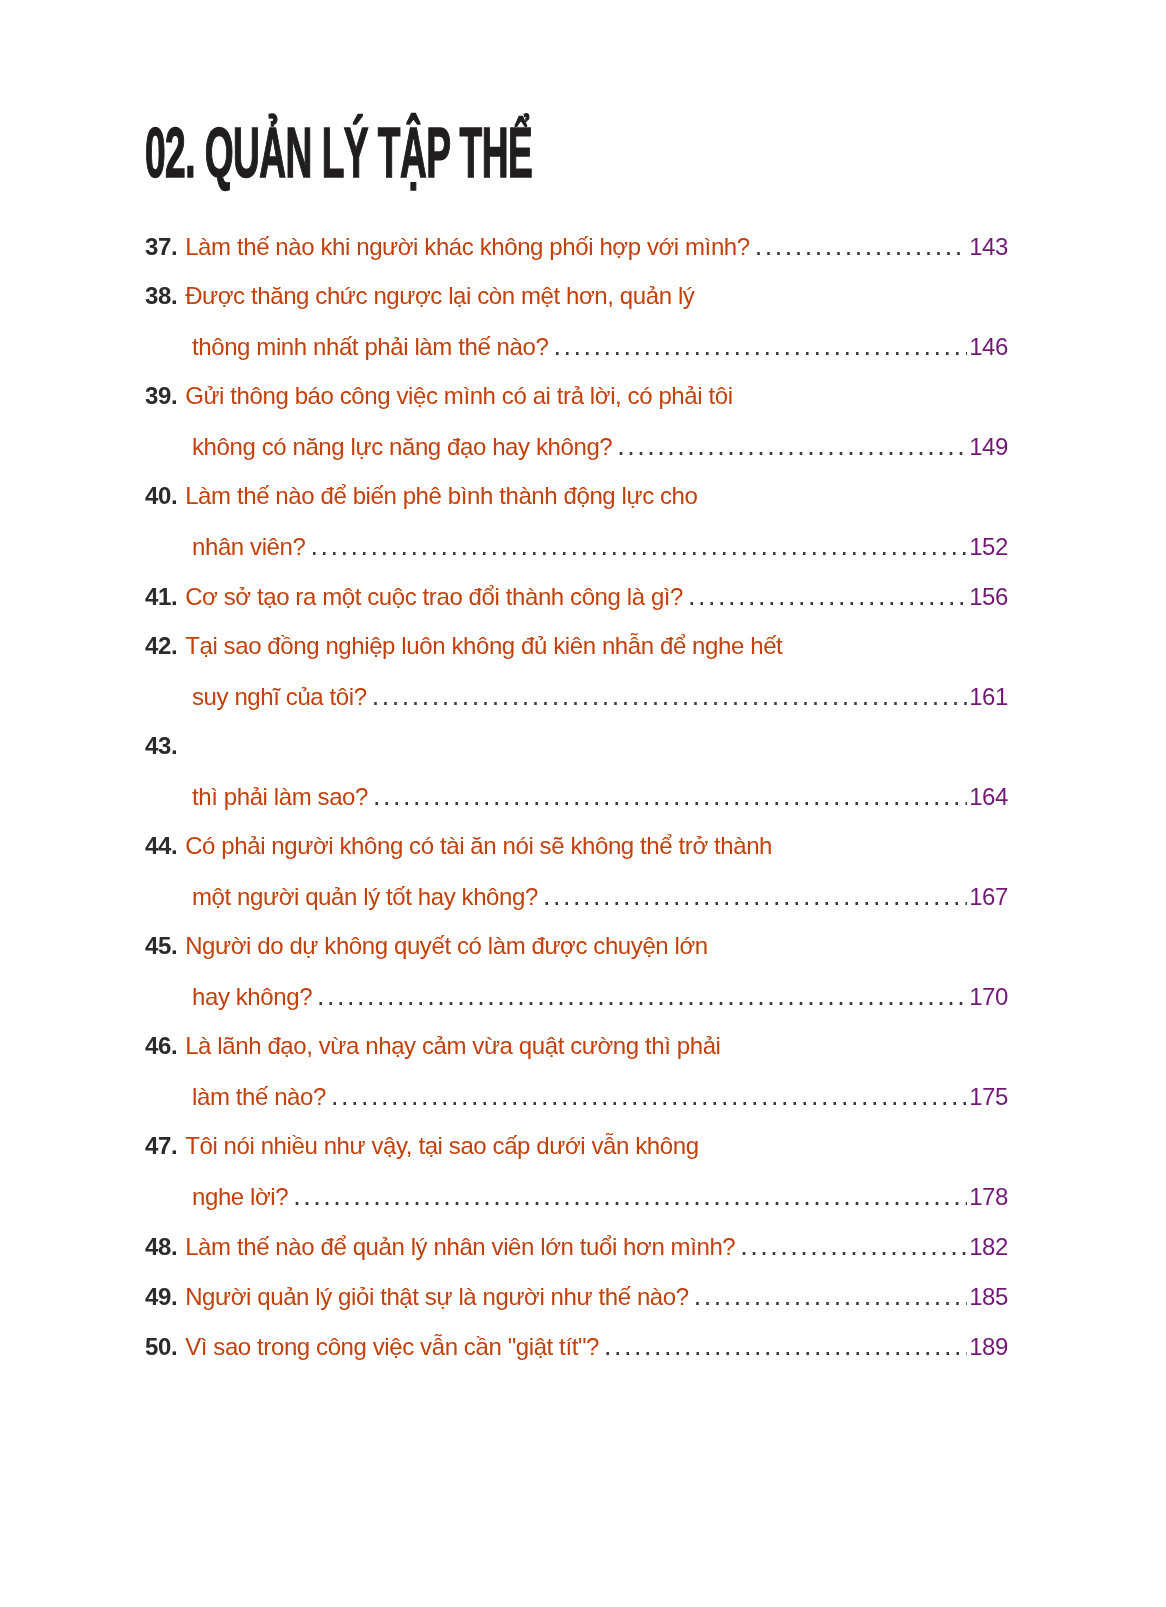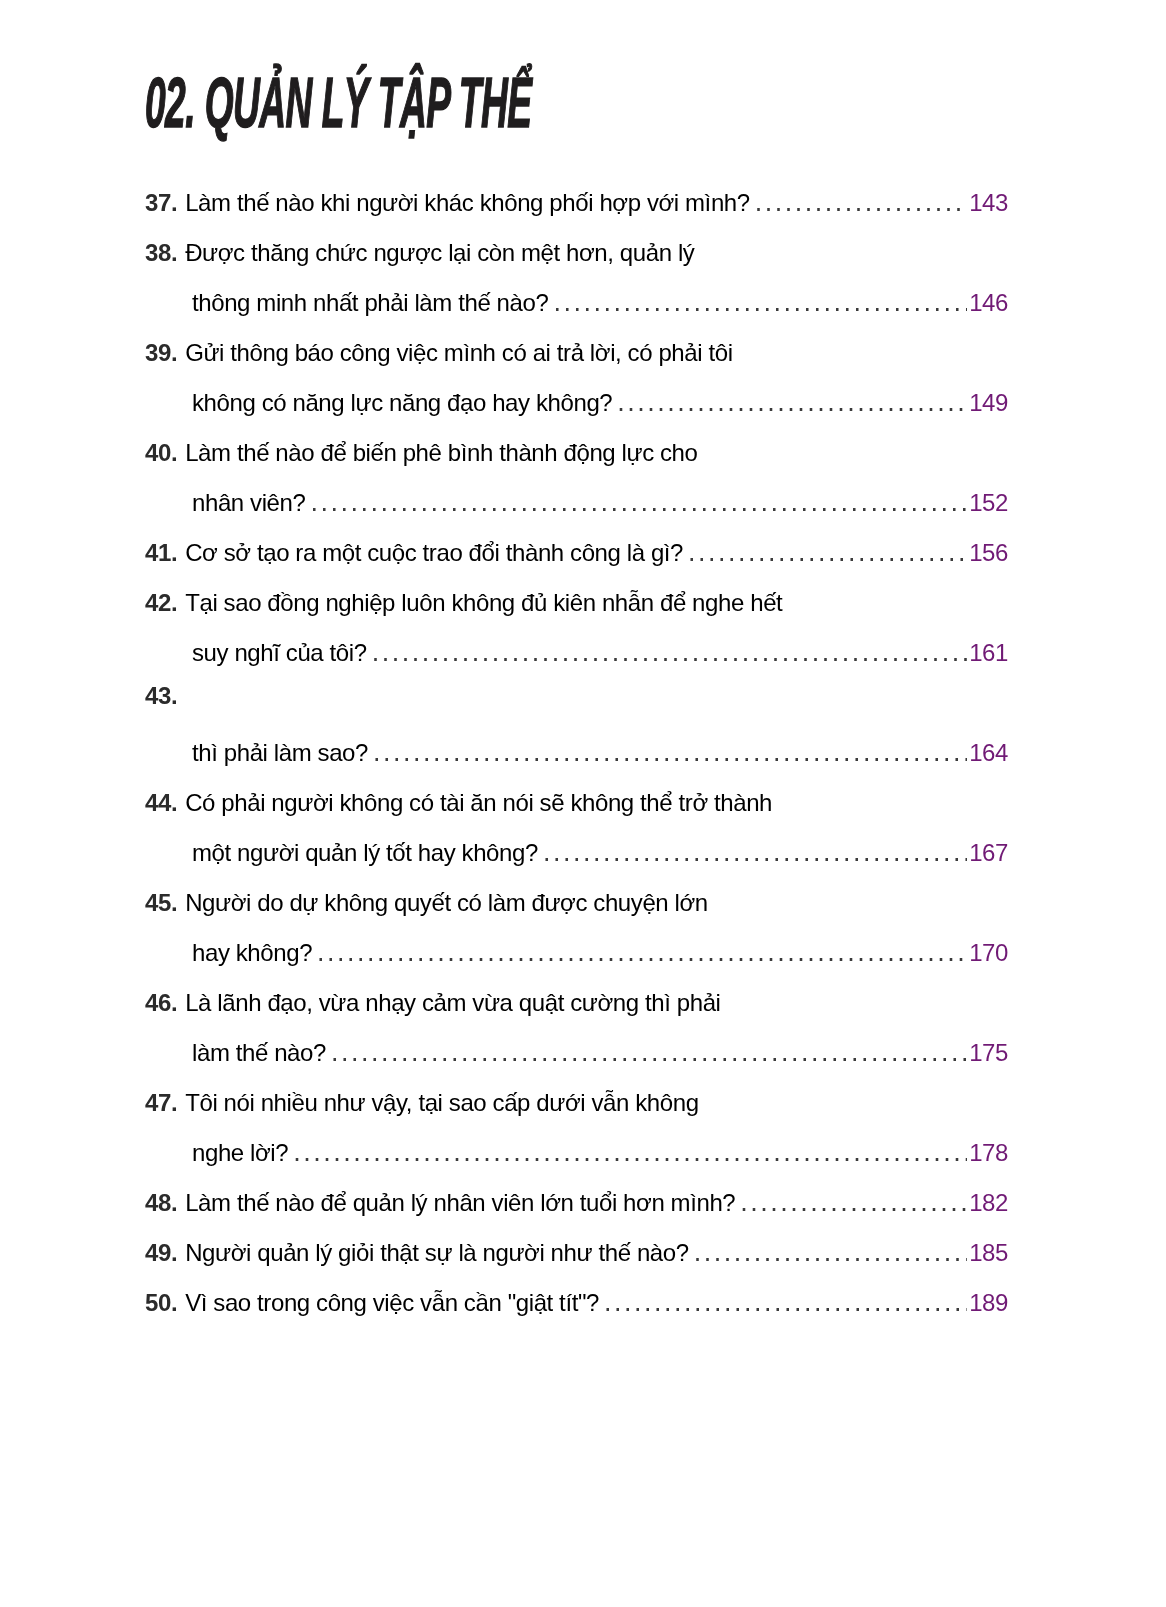--- a/index.html
+++ b/index.html
@@ -15,27 +15,26 @@
     overflow: hidden;
   }
   .page {
     width: 1166px;
     height: 1607px;
     box-sizing: border-box;
     padding: 0 158px 0 145px;
     background: #ffffff;
   }
   .chapter-title {
-    margin: 68px 0 0 0;
+    margin: 118px 0 0 0;
     font-size: 70px;
     line-height: 1.0;
     font-weight: 700;
     color: #1f1d1e;
     white-space: nowrap;
-    font-style: italic;
   }
   .chapter-title .squeeze {
     display: inline-block;
     transform: scaleX(0.53);
     transform-origin: left bottom;
     letter-spacing: -1px;
     -webkit-text-stroke: 1.5px #1f1d1e;
   }
   .toc {
     margin-top: 33px;
@@ -52,22 +51,21 @@
   }
   .line.cont {
     padding-left: 47px;
   }
   .num {
     font-weight: 700;
     color: #2b2b2b;
     margin-right: 8px;
   }
   .txt {
-    color: #000000;
-    margin-top: 7px;
+    color: #c2410c;
   }
   .dots {
     flex: 1 1 auto;
     overflow: hidden;
     white-space: nowrap;
     min-width: 10px;
     margin-left: 5px;
     font-size: 27px;
     letter-spacing: 2.5px;
     color: #3a3a3a;

